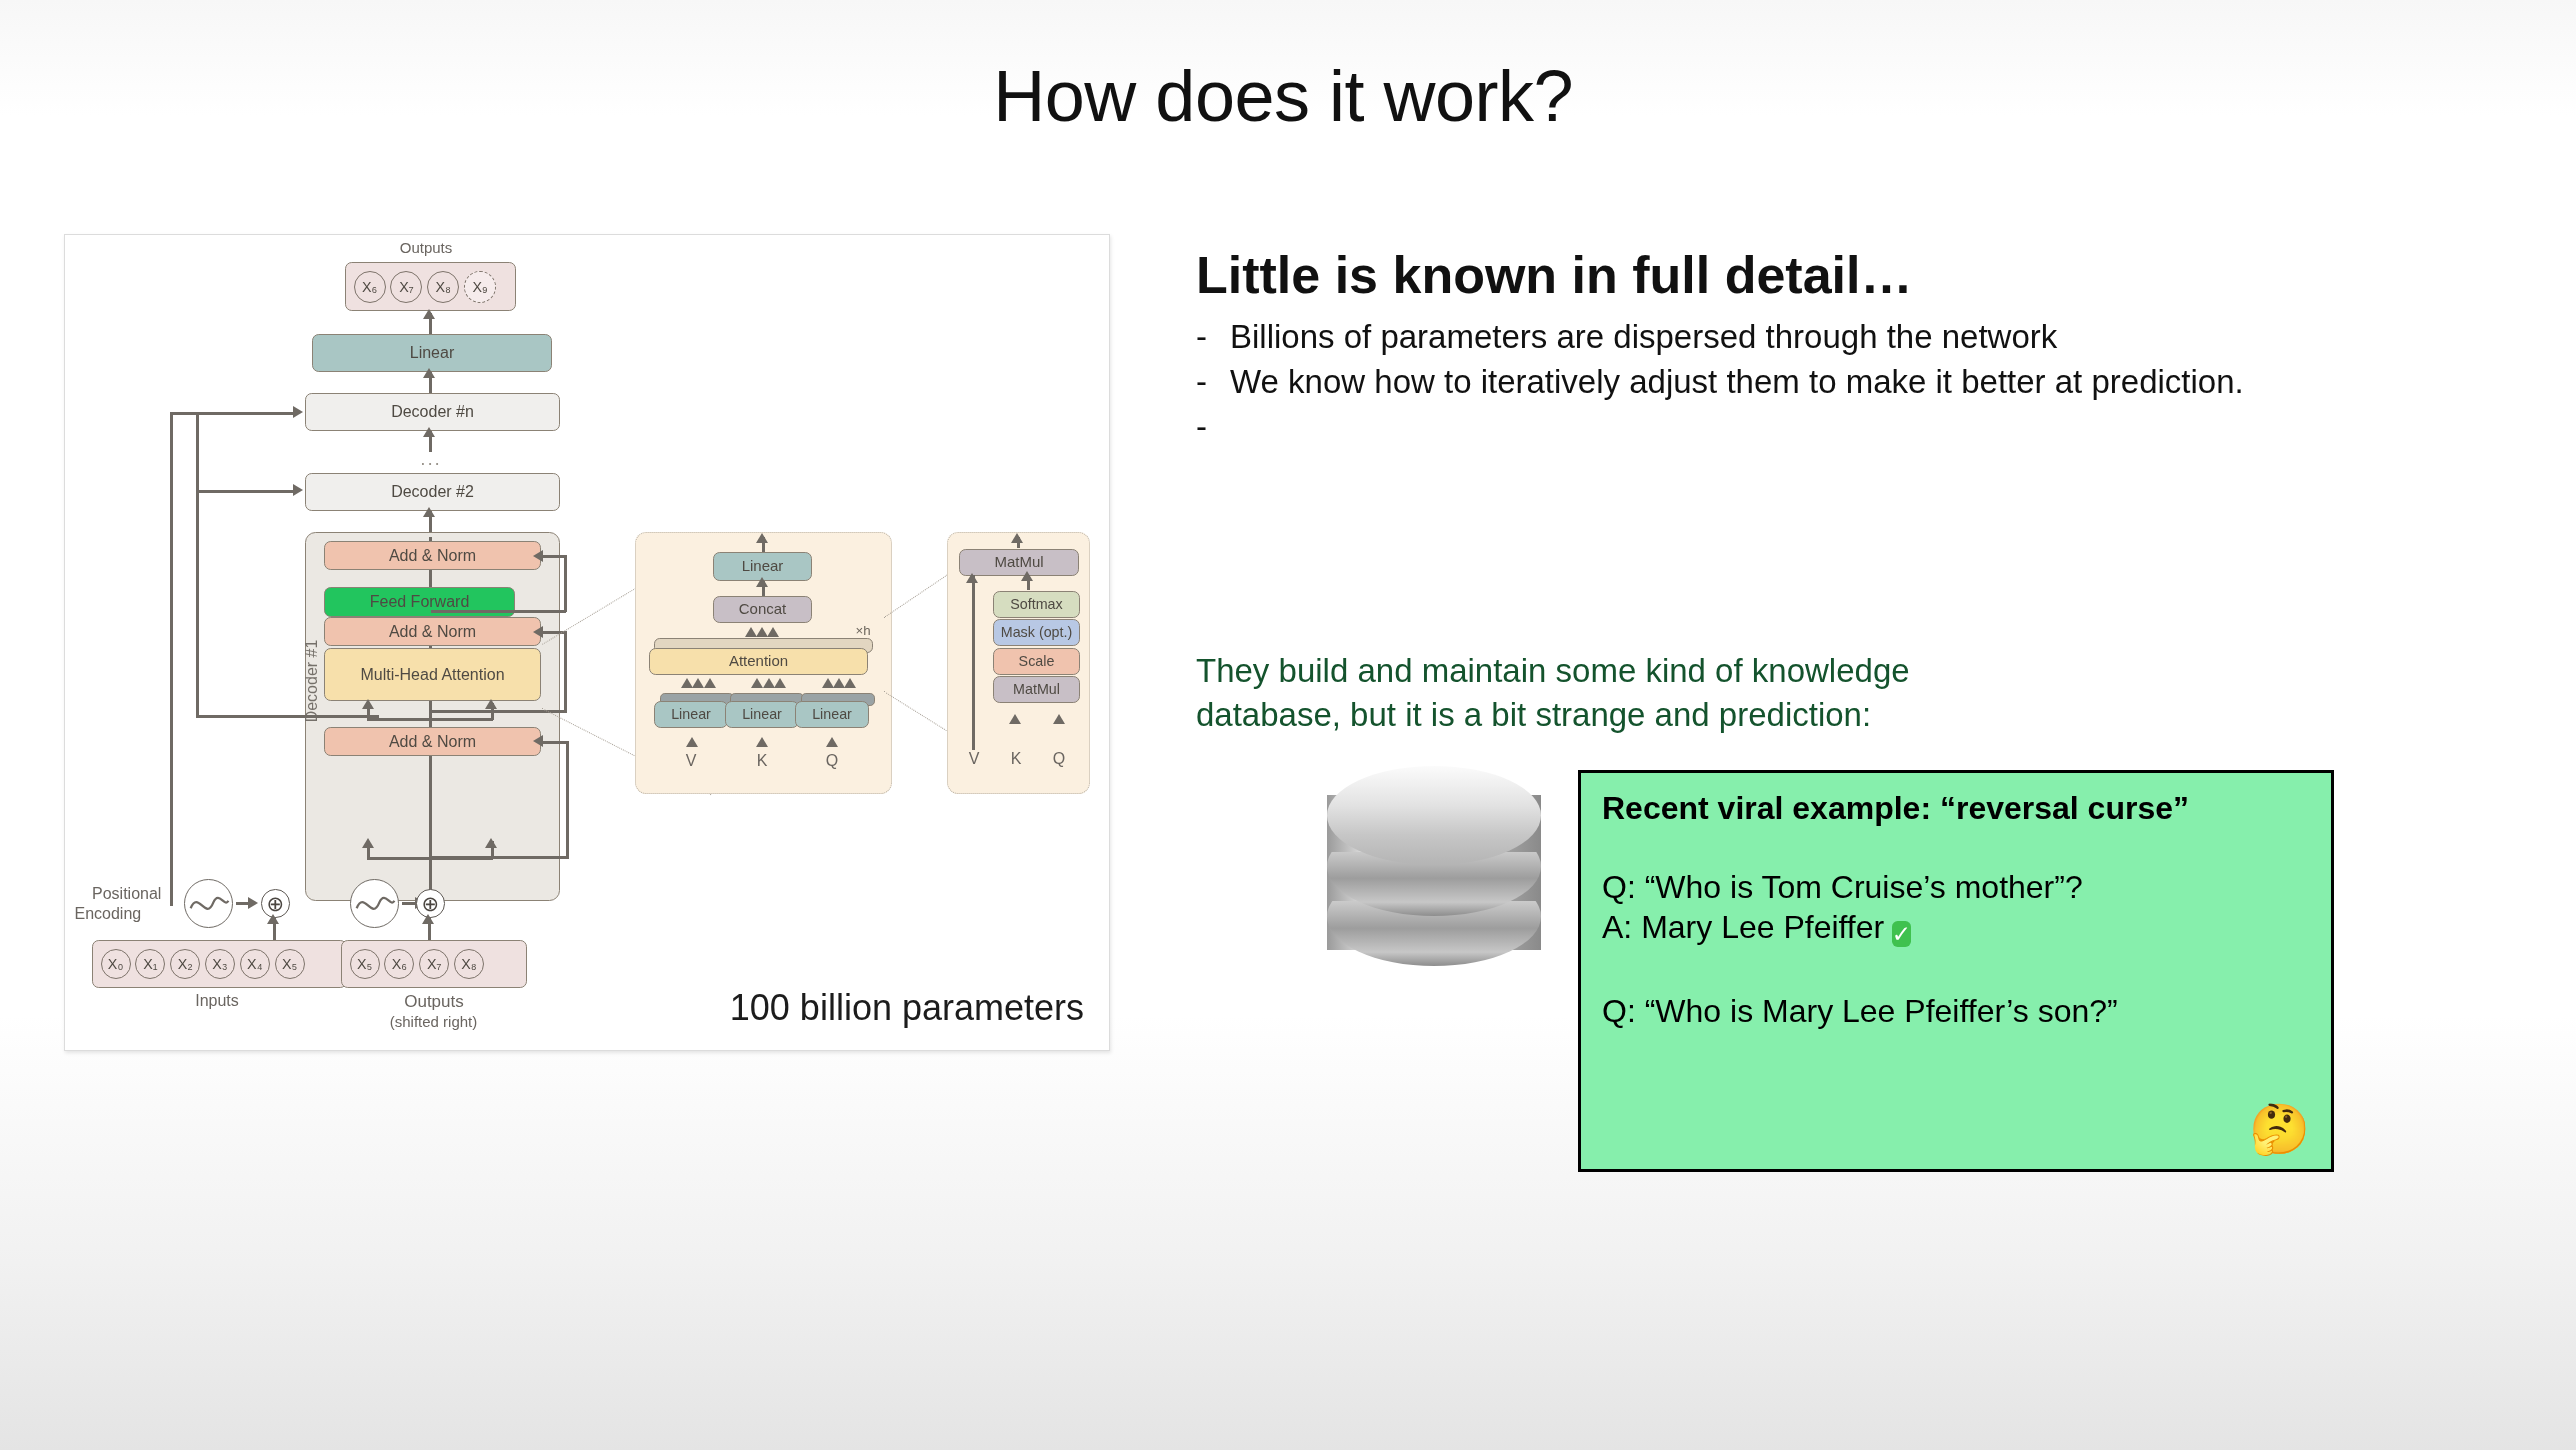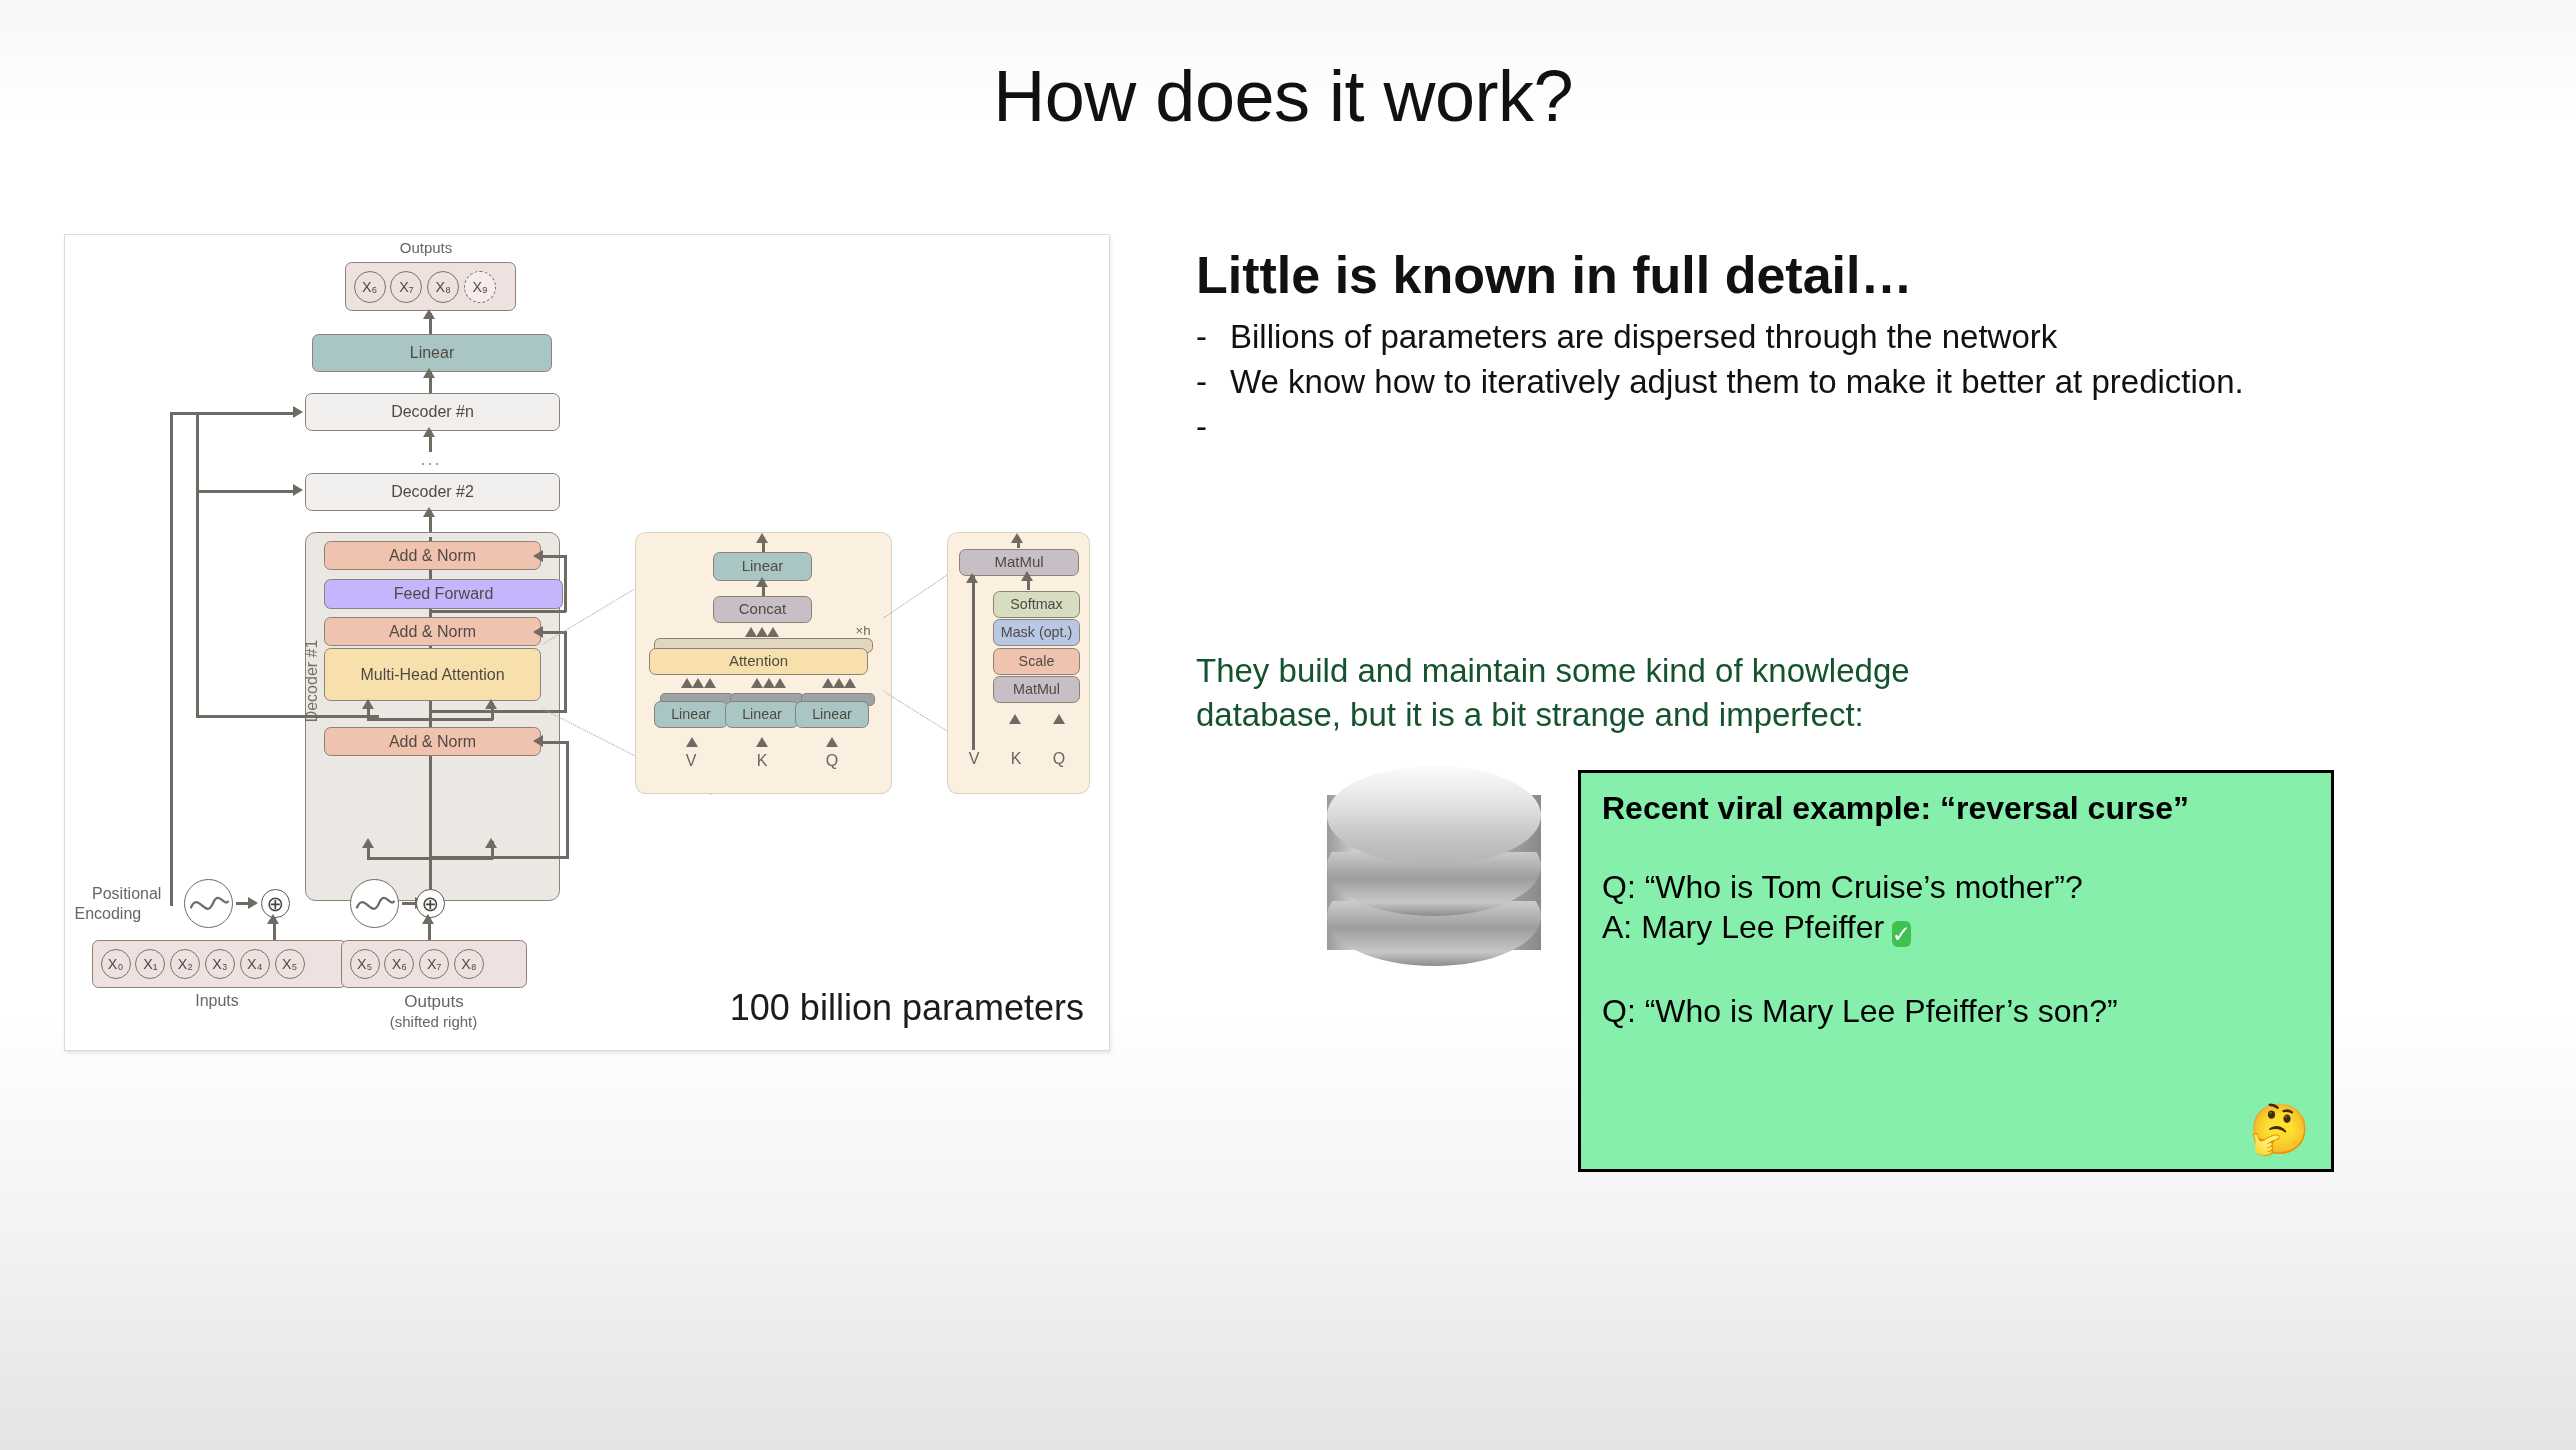--- a/index.html
+++ b/index.html
@@ -161,21 +161,21 @@
   <div class="line" style="left:364px; top:276px; width:2.9px; height:21px;"></div>
   <div class="arrow-up" style="left:358px; top:272px;"></div>
 
   <div class="decbox" style="left:240px; top:297px; width:255px; height:369px;"></div>
   <div class="lbl vrot" style="left:190px; top:437px; width:114px; font-size:16px; color:#75706a;">Decoder #1</div>
 
   <div class="line" style="left:364px; top:302px; width:2.9px; height:357px;"></div>
 
   <div class="node" style="left:259px; top:306px; width:217px; height:28.5px; background:#f0c3ae;">Add &amp; Norm</div>
 
-  <div class="node" style="left:259px; top:344px; width:239px; height:30px; background:#c4b5fd;">Feed Forward</div>
+  <div class="node" style="left:259px; top:352px; width:191px; height:30px; background:#22c55e;">Feed Forward</div>
 
   <div class="node" style="left:259px; top:382px; width:217px; height:28.5px; background:#f0c3ae;">Add &amp; Norm</div>
 
   <div class="node" style="left:259px; top:413px; width:217px; height:53px; background:#f7e0ab;">
       <span style="padding:0 5.7px;">Multi-Head Attention</span>
     </div>
 
   <div class="node" style="left:259px; top:492px; width:217px; height:28.5px; background:#f0c3ae;">Add &amp; Norm</div>
 
 
@@ -353,21 +353,21 @@
     <span class="dash">-</span>
     <span class="btext">We know how to iteratively adjust them to make it better at prediction.</span>
   </div>
   <div class="bullet">
     <span class="dash">-</span>
   </div>
 </div>
 
 <div id="db-para">
   <div>They build and maintain some kind of knowledge</div>
-  <div>database, but it is a bit strange and imperfect:</div>
+  <div>database, but it is a bit strange and prediction:</div>
 </div>
 
 <div id="db-icon">
   <div class="disc-body" style="top:127px;"></div>
   <div class="disc" style="top:101px;"></div>
   <div class="disc-body" style="top:78px;"></div>
   <div class="disc" style="top:51px;"></div>
   <div class="disc-body" style="top:28.5px;"></div>
   <div class="disc" style="top:0px; background:linear-gradient(180deg,#fbfbfb 0%,#e2e2e2 40%,#c6c6c6 70%,#b4b4b4 100%);"></div>
 </div>

